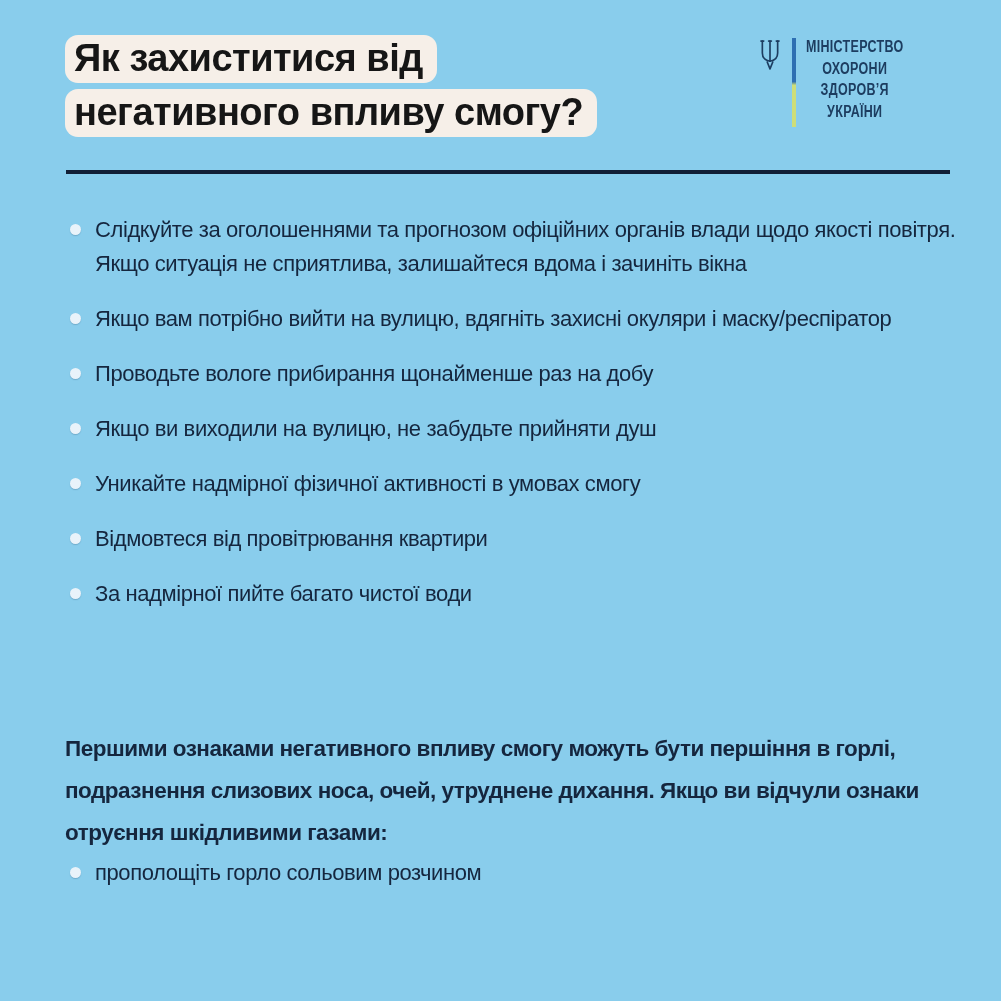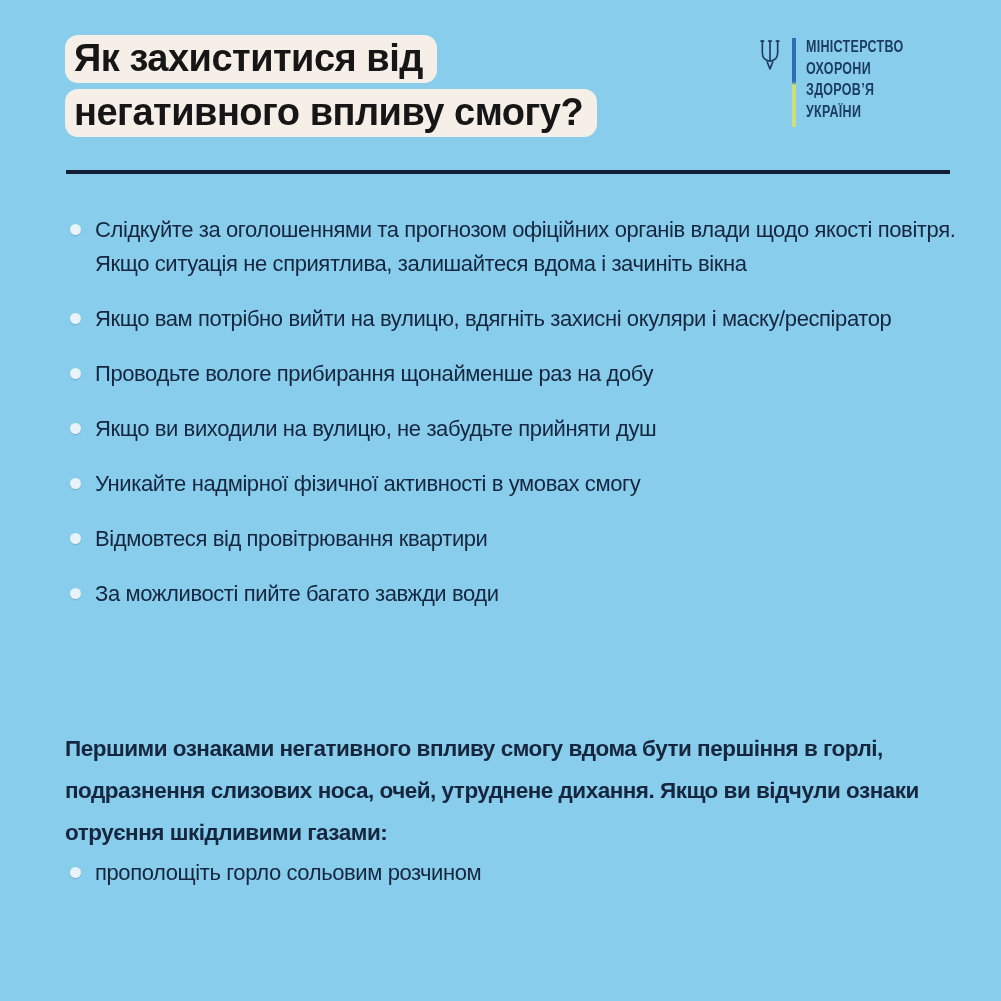--- a/index.html
+++ b/index.html
@@ -34,20 +34,21 @@
   }
 
   
   .logo {
     position: absolute;
     top: 38px;
     right: 70px;
     display: flex;
     align-items: flex-start;
     gap: 10px;
+    text-align: center;
   }
   .tryzub { margin-top: 1px; }
   .tryzub path {
     stroke: #1d3d60;
     stroke-width: 2.4;
     fill: none;
     stroke-linecap: round;
     stroke-linejoin: round;
   }
   .flag-bar {
@@ -173,26 +174,26 @@
     <li>
       <span class="dot"></span>
       <span>Уникайте надмірної фізичної активності в умовах смогу</span>
     </li>
     <li>
       <span class="dot"></span>
       <span>Відмовтеся від провітрювання квартири</span>
     </li>
     <li>
       <span class="dot"></span>
-      <span>За можливості пийте багато завжди води</span>
+      <span>За надмірної пийте багато чистої води</span>
     </li>
   </ul>
 
   <p class="warning">
-    <span>Першими ознаками негативного впливу смогу вдома бути першіння в горлі,</span>
+    <span>Першими ознаками негативного впливу смогу можуть бути першіння в горлі,</span>
     <span>подразнення слизових носа, очей, утруднене дихання. Якщо ви відчули ознаки</span>
     <span>отруєння шкідливими газами:</span>
   </p>
 
   <ul class="blist remedies">
     <li>
       <span class="dot"></span>
       <span>прополощіть горло сольовим розчином</span>
     </li>
   </ul>

